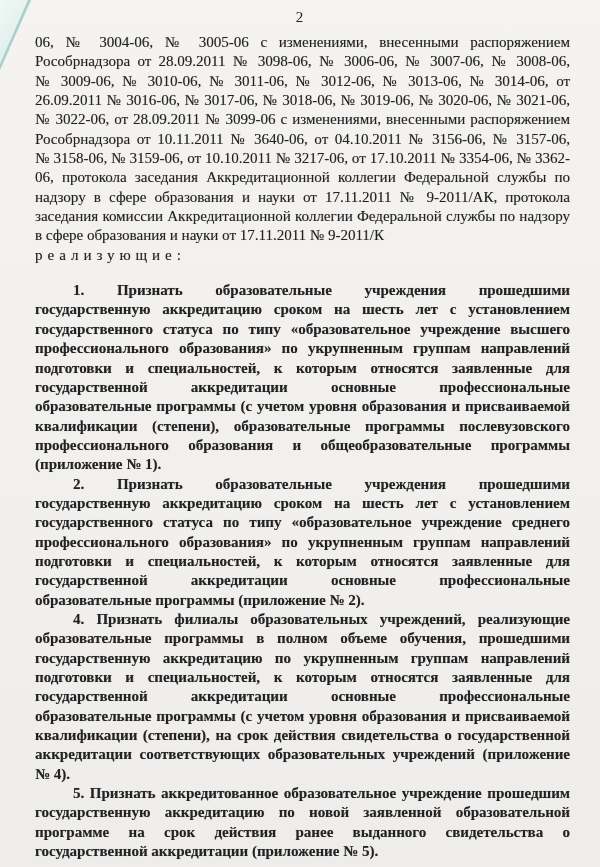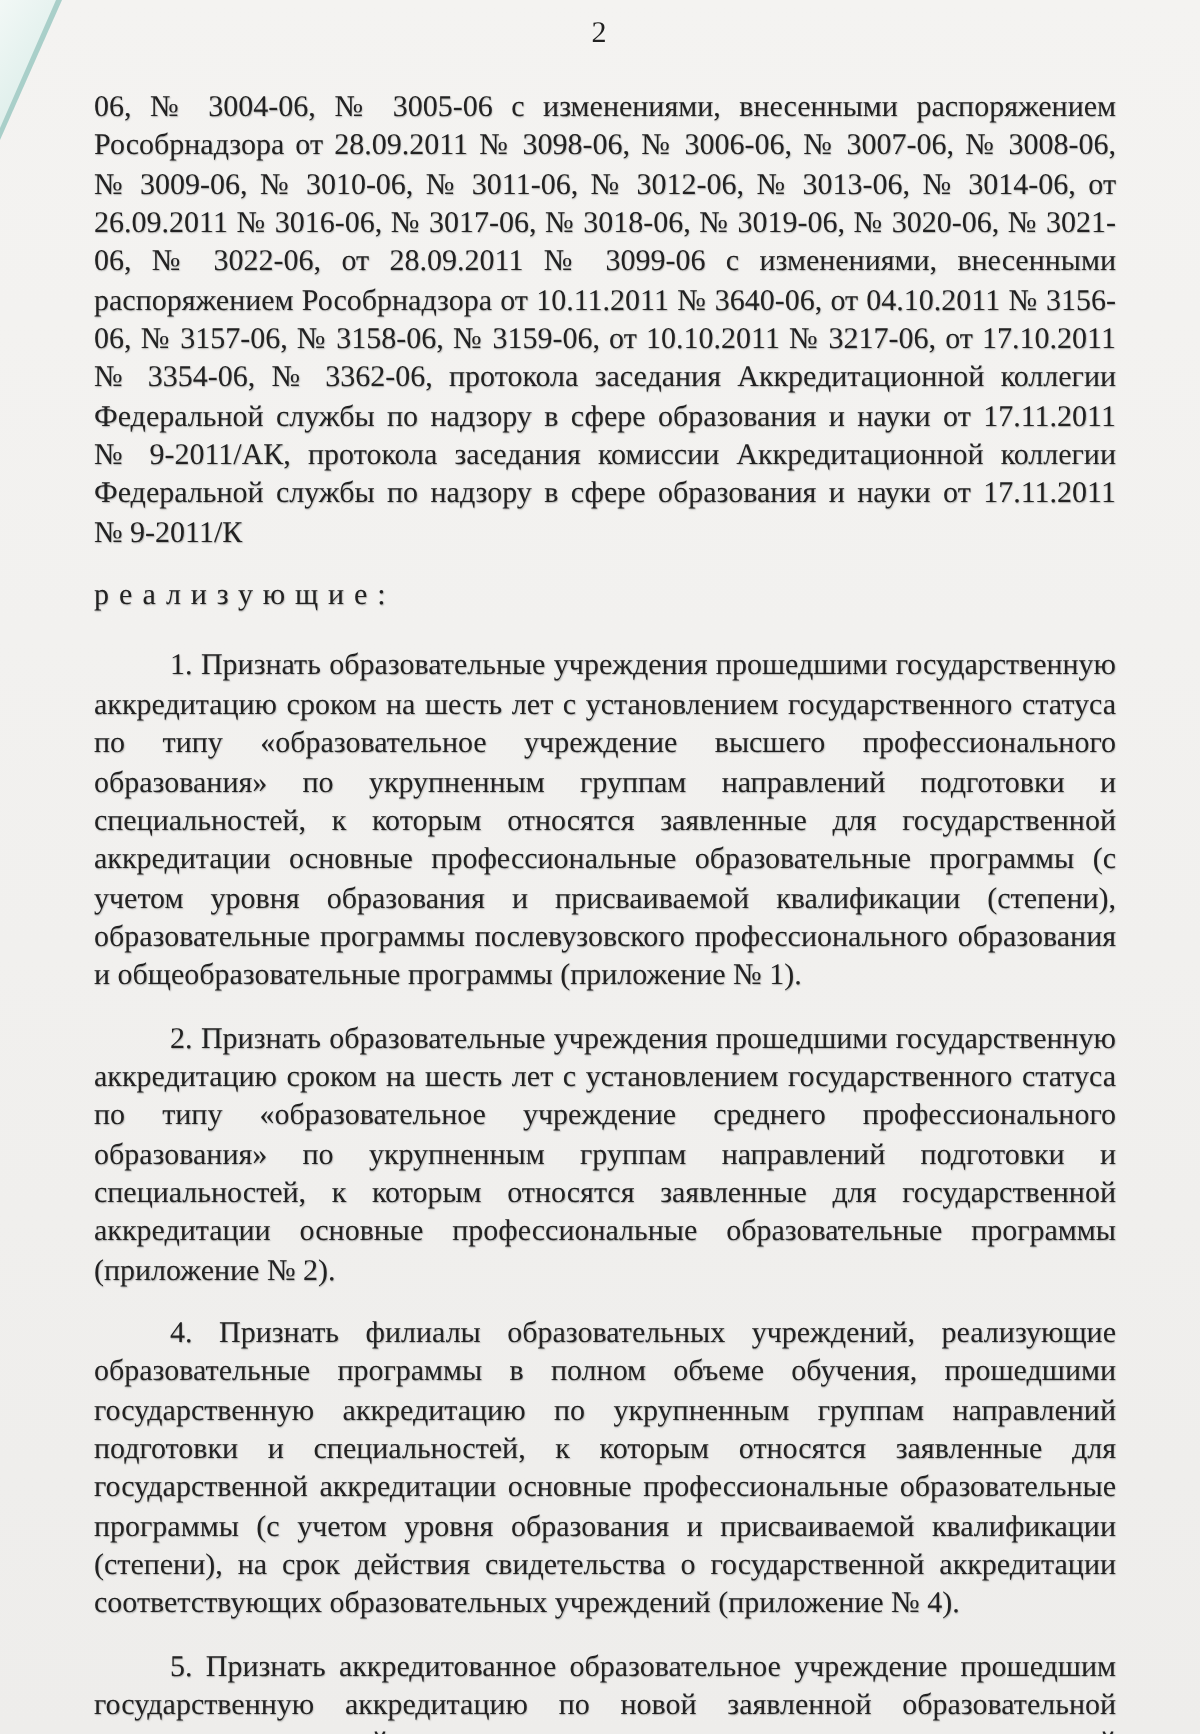--- a/index.html
+++ b/index.html
@@ -53,25 +53,26 @@
   }
   .content {
     margin: 0 30px 0 35px;
     width: 535px;
     font-size: 15px;
     line-height: 19.35px;
     text-align: justify;
     text-shadow: 0.3px 0.3px 0.7px rgba(40, 40, 40, 0.35);
   }
   .para {
-    margin: 12px;
+    margin: 0;
     padding: 0;
   }
   .para.indent {
     text-indent: 38px;
+    font-weight: bold;
   }
   .order-word {
     letter-spacing: 0.33em;
     margin-bottom: 16px;
     text-align: left;
   }
 </style>
 </head>
 <body>
 

